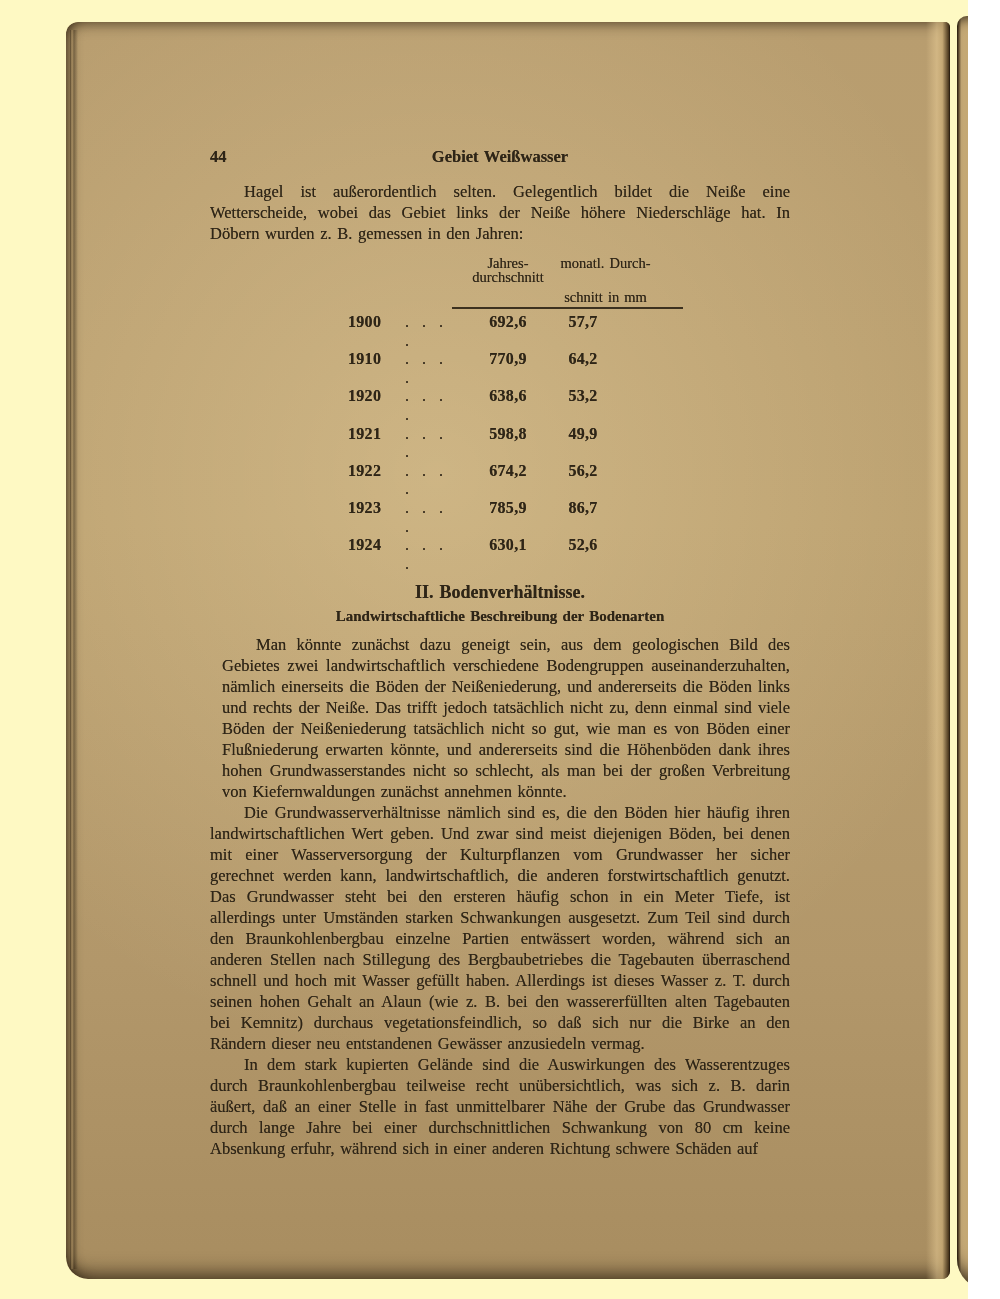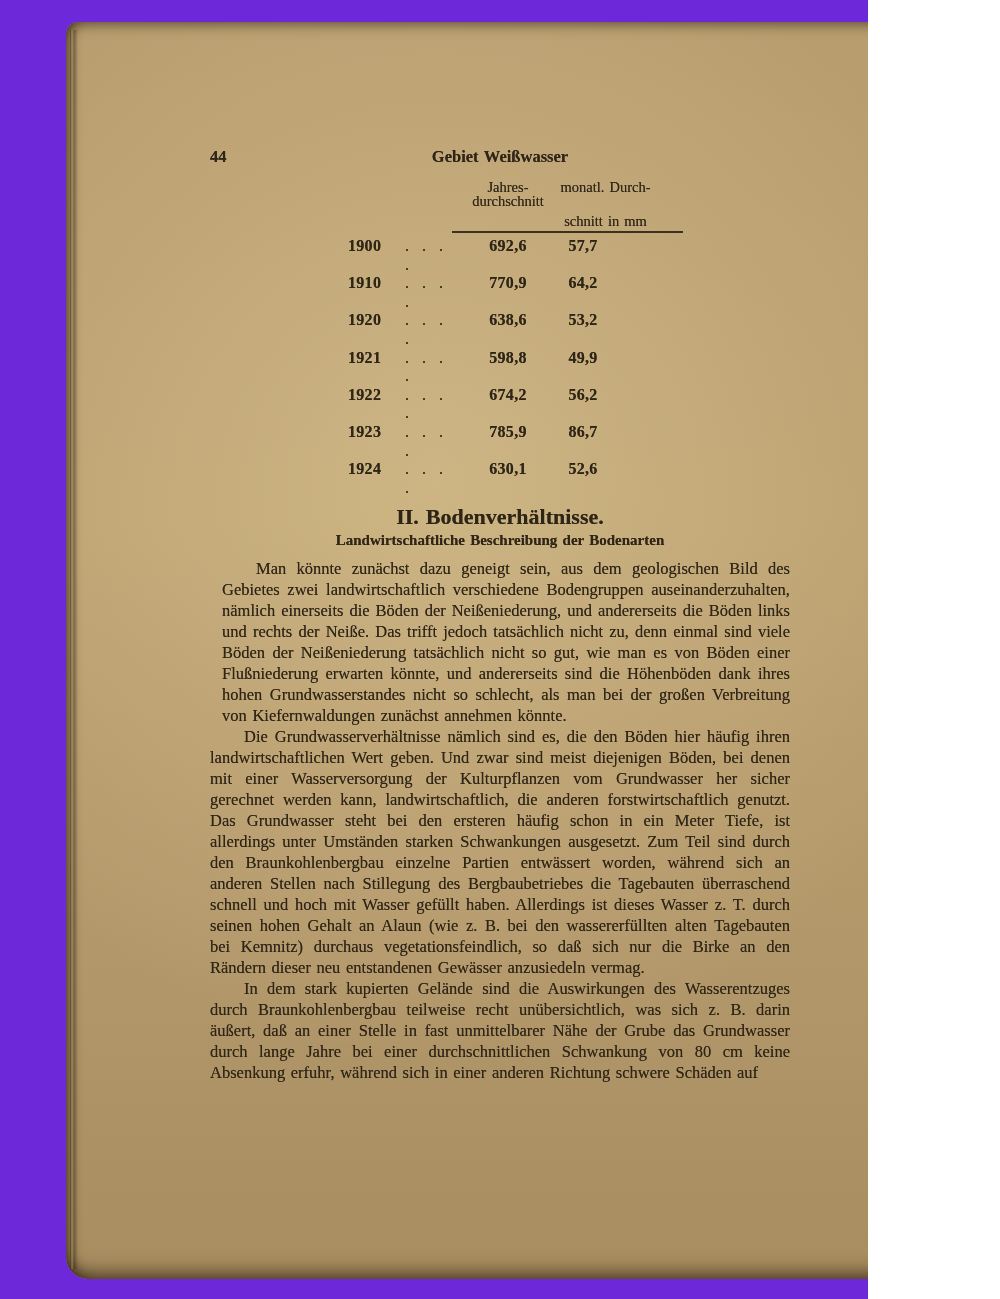--- a/index.html
+++ b/index.html
@@ -1,18 +1,18 @@
 <!DOCTYPE html>
 <html lang="de"><head>
 <meta charset="utf-8">
 <style>
   html, body { margin:0; padding:0; }
   .scan {
-    position:relative; width:868px; height:1299px;
-    background:#6d28d9; overflow:hidden;
+    position:relative; width:968px; height:1299px;
+    background:#fef9c3; overflow:hidden;
     font-family:"Liberation Serif", serif;
   }
   
   .page {
     position:absolute; left:66px; top:22px; width:884px; height:1257px;
     border-radius:12px 5px 8px 22px;
     background:
       radial-gradient(90% 65% at 42% 36%, rgba(255,236,188,0.28), rgba(0,0,0,0) 72%),
       linear-gradient(180deg, #b89d6f 0%, #bba06f 40%, #b2976a 75%, #a88d60 100%);
     box-shadow:
@@ -50,21 +50,21 @@
     text-shadow:0 0 0.6px rgba(43,34,20,0.65);
     word-spacing:1.5px;
   }
   .head { position:relative; height:22px; }
   .pnum { position:absolute; left:0; top:0; font-weight:bold; }
   .rtitle { display:block; text-align:center; font-weight:bold; }
   .para { margin:0; text-indent:34px; text-align:justify; }
   .p1 { margin-top:13px; }
   .p2 { margin-top:8px; }
   .p3 { margin-top:8px;margin-left:12px; }
-  h2, h3 { text-align:center; font-size:22px; line-height:19px; }
+  h2, h3 { text-align:center; font-size:18px; line-height:19px; }
   h2 { margin:10px 0 0 0; }
   h3 { margin:5px 0 0 0; font-size:15px; }
   
   .ptable { margin:12px 0 0 138px; font-size:16px; }
   .trow {
     display:grid; grid-template-columns:55px 55px 100px 95px;
     line-height:18.6px;
   }
   .thead { line-height:14px; font-size:14.5px; margin-bottom:3px; }
   .hdr { display:flex; flex-direction:column; align-items:center; }
@@ -88,20 +88,21 @@
     <div class="page-left-lines"></div>
     <div class="page-curl"></div>
 
     <div class="content">
 
       <div class="head">
         <span class="pnum">44</span>
         <span class="rtitle">Gebiet Weißwasser</span>
       </div>
 
+      <p class="para p1">Hagel ist außerordentlich selten. Gelegentlich bildet die Neiße eine Wetterscheide, wobei das Gebiet links der Neiße höhere Niederschläge hat. In Döbern wurden z. B. gemessen in den Jahren:</p>
 
       <div class="ptable">
         <div class="trow thead">
           <span class="c-year"></span>
           <span class="c-dots"></span>
           <span class="c-a hdr">
             <span>Jahres-</span>
             <span>durchschnitt</span>
           </span>
           <span class="c-m hdr" style="padding-right:0;gap:20px;">

